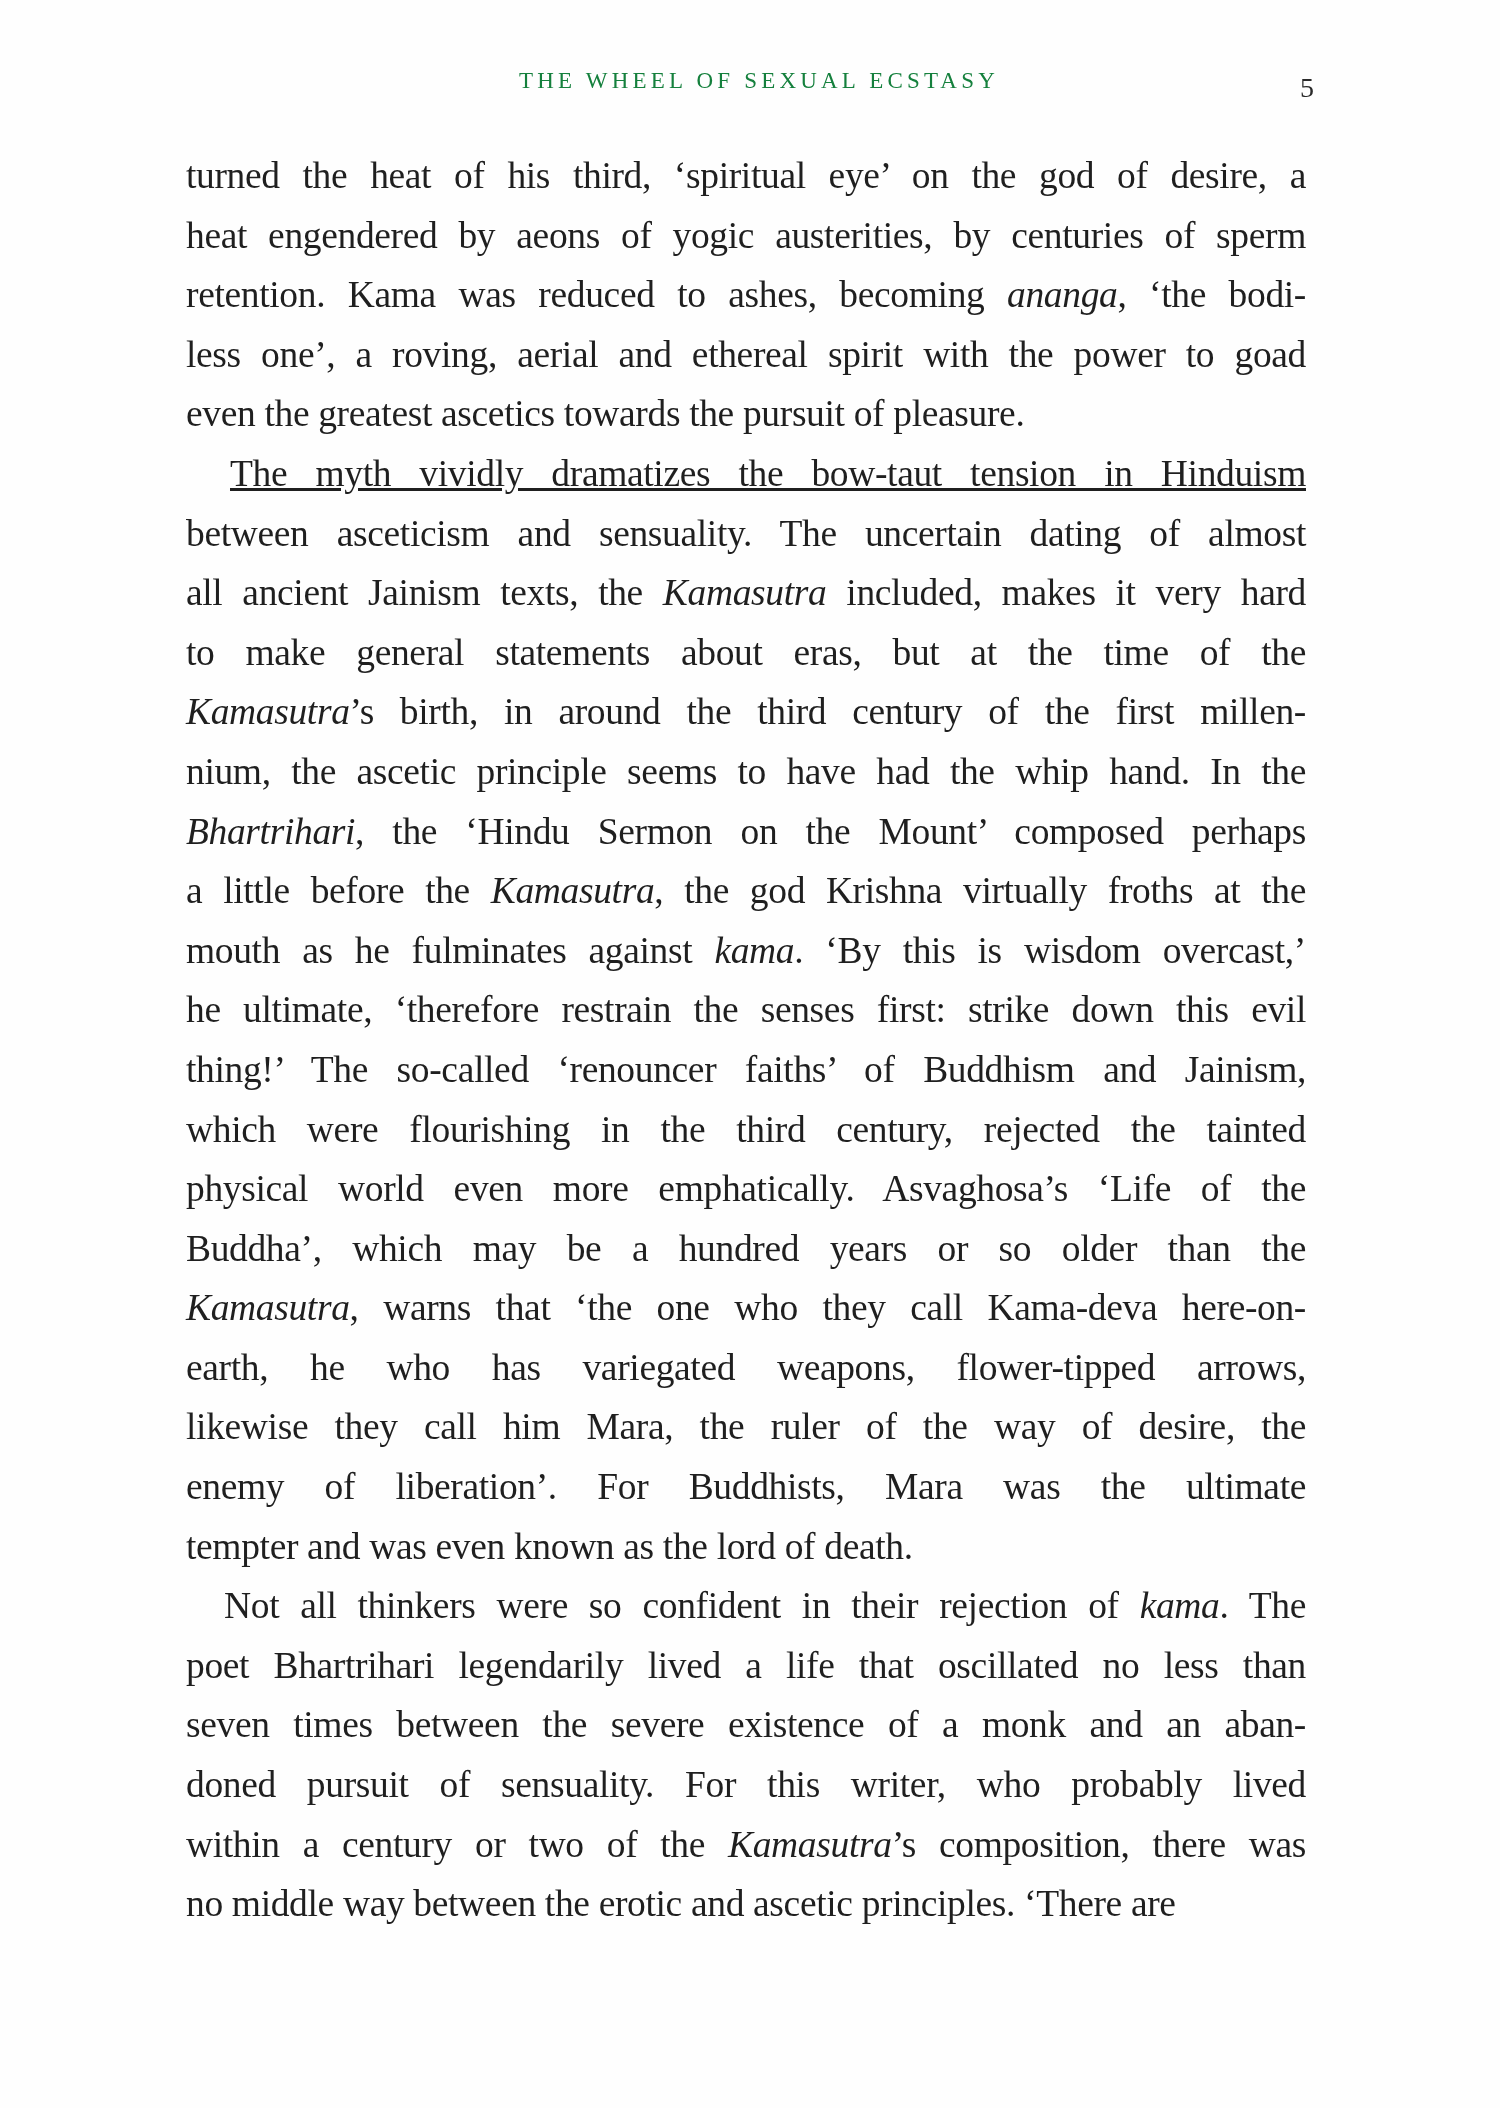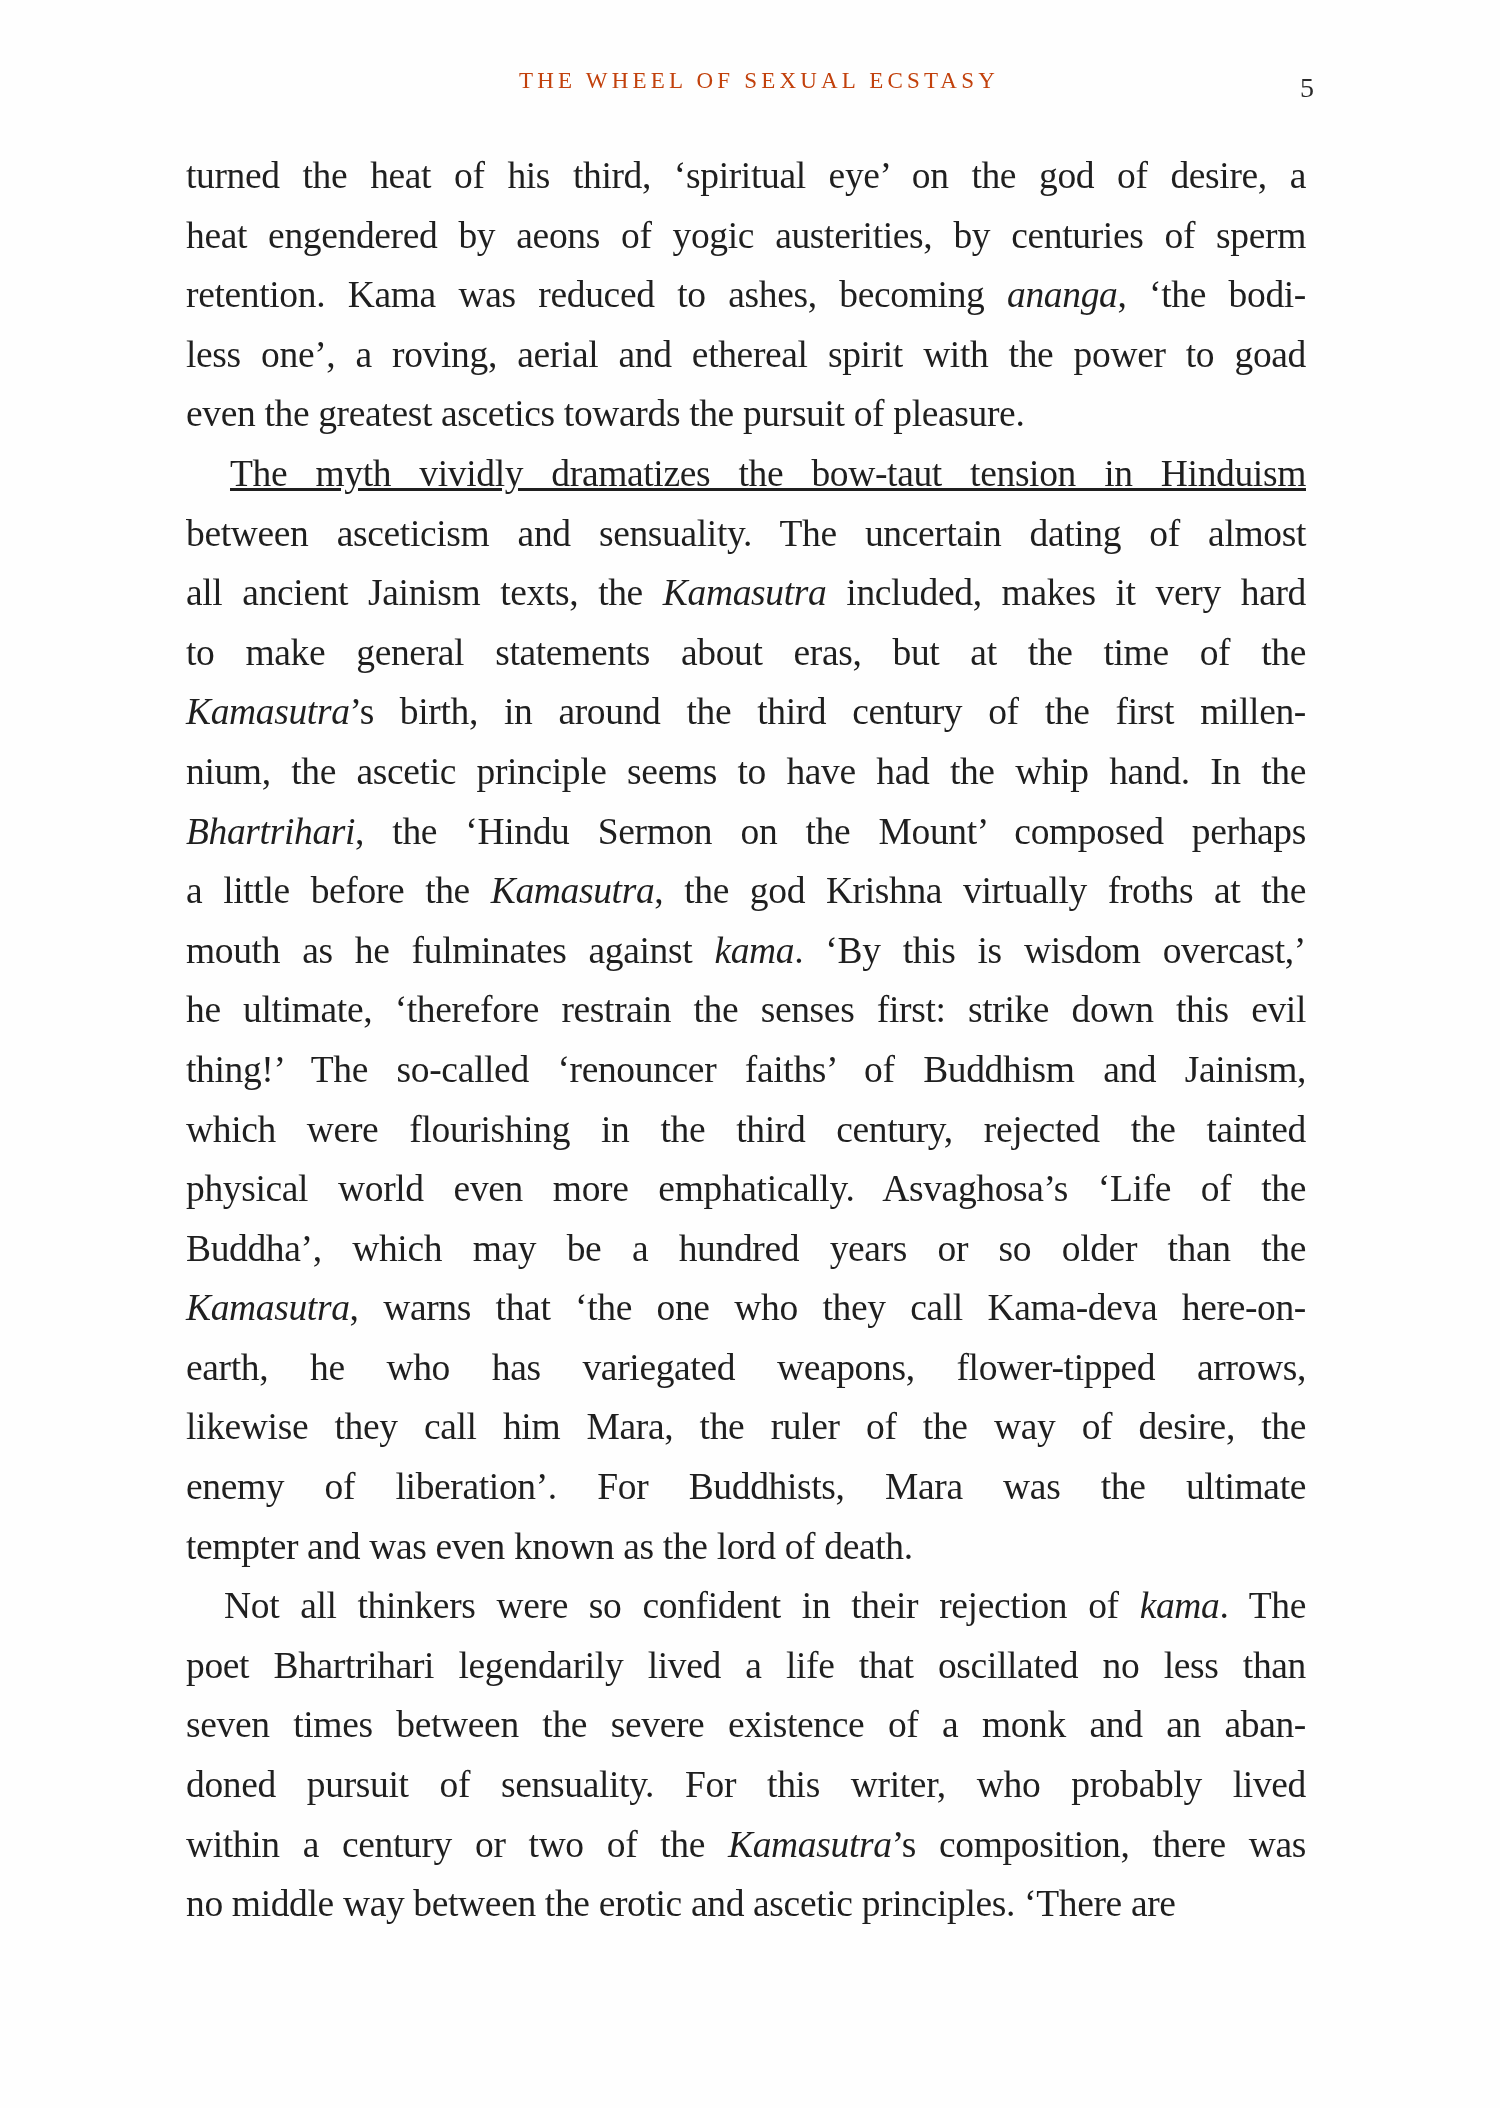--- a/index.html
+++ b/index.html
@@ -24,21 +24,21 @@
   }
   .running-head {
     position: absolute;
     top: 68px;
     left: 486px;
     width: 546px;
     font-size: 23px;
     letter-spacing: 4.2px;
     text-align: center;
     white-space: nowrap;
-    color: #c2410c;
+    color: #15803d;
   }
   .page-number {
     position: absolute;
     top: 72px;
     left: 1300px;
     font-size: 28px;
     color: #2a2a2a;
     font-style: normal;
   }
   .body-text {

